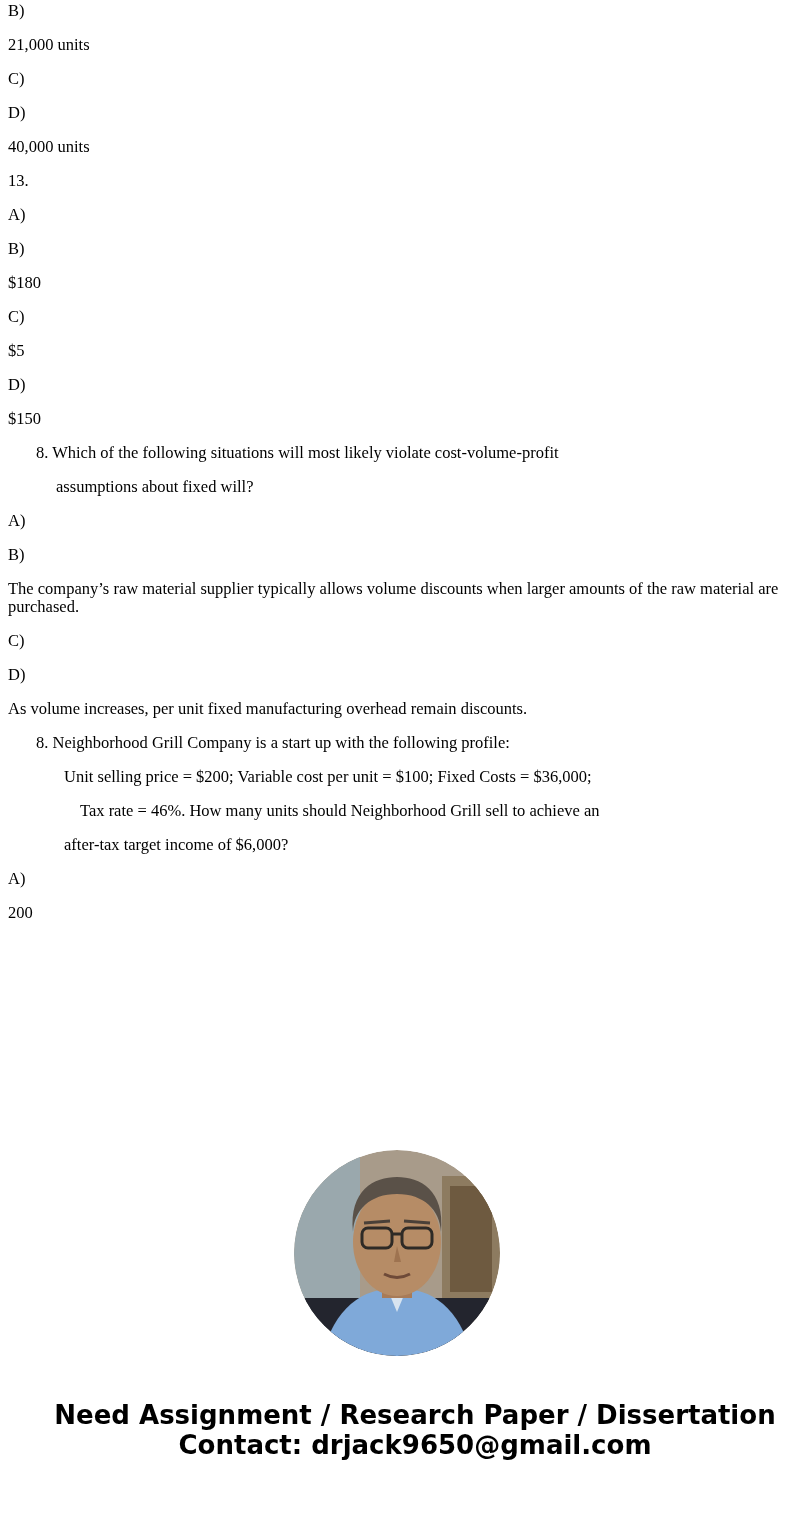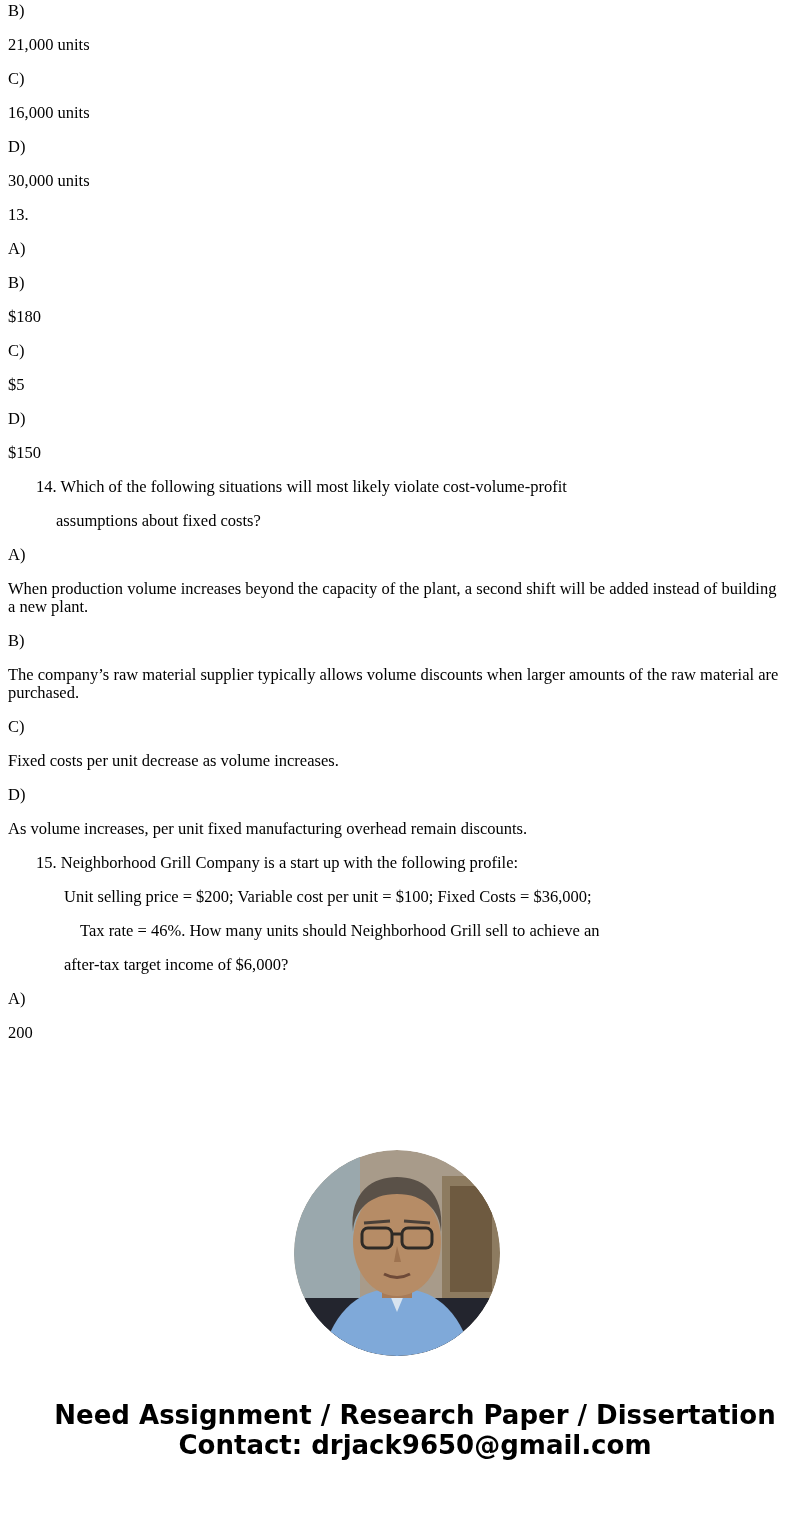--- a/index.html
+++ b/index.html
@@ -49,42 +49,39 @@
     padding-left: 36px;
   }
 </style>
 </head>
 <body>
 
 <div class="doc">
     <p class="doc-line ">B)</p>
     <p class="doc-line ">21,000 units</p>
     <p class="doc-line ">C)</p>
-    <p class="doc-line ">16,000 units</p>
     <p class="doc-line ">D)</p>
-    <p class="doc-line ">30,000 units</p>
+    <p class="doc-line ">40,000 units</p>
     <p class="doc-line ">13.</p>
     <p class="doc-line ">A)</p>
     <p class="doc-line ">B)</p>
     <p class="doc-line ">$180</p>
     <p class="doc-line ">C)</p>
     <p class="doc-line ">$5</p>
     <p class="doc-line ">D)</p>
     <p class="doc-line ">$150</p>
-    <p class="doc-line indent1">14. Which of the following situations will most likely violate cost-volume-profit</p>
-    <p class="doc-line indent2">assumptions about fixed costs?</p>
+    <p class="doc-line indent1">8. Which of the following situations will most likely violate cost-volume-profit</p>
+    <p class="doc-line indent2">assumptions about fixed will?</p>
     <p class="doc-line ">A)</p>
-    <p class="doc-line ">When production volume increases beyond the capacity of the plant, a second shift will be added instead of building a new plant.</p>
     <p class="doc-line ">B)</p>
     <p class="doc-line ">The company’s raw material supplier typically allows volume discounts when larger amounts of the raw material are purchased.</p>
     <p class="doc-line ">C)</p>
-    <p class="doc-line ">Fixed costs per unit decrease as volume increases.</p>
     <p class="doc-line ">D)</p>
     <p class="doc-line ">As volume increases, per unit fixed manufacturing overhead remain discounts.</p>
-    <p class="doc-line indent1">15. Neighborhood Grill Company is a start up with the following profile:</p>
+    <p class="doc-line indent1">8. Neighborhood Grill Company is a start up with the following profile:</p>
     <p class="doc-line indent2b">Unit selling price = $200; Variable cost per unit = $100; Fixed Costs = $36,000;</p>
     <p class="doc-line indent3">Tax rate = 46%. How many units should Neighborhood Grill sell to achieve an</p>
     <p class="doc-line indent2b">after-tax target income of $6,000?</p>
     <p class="doc-line ">A)</p>
     <p class="doc-line ">200</p>
   </div>
 
 <div class="avatar-wrap">
   <svg viewBox="0 0 206 206" width="206" height="206" aria-hidden="true">
     <defs>

